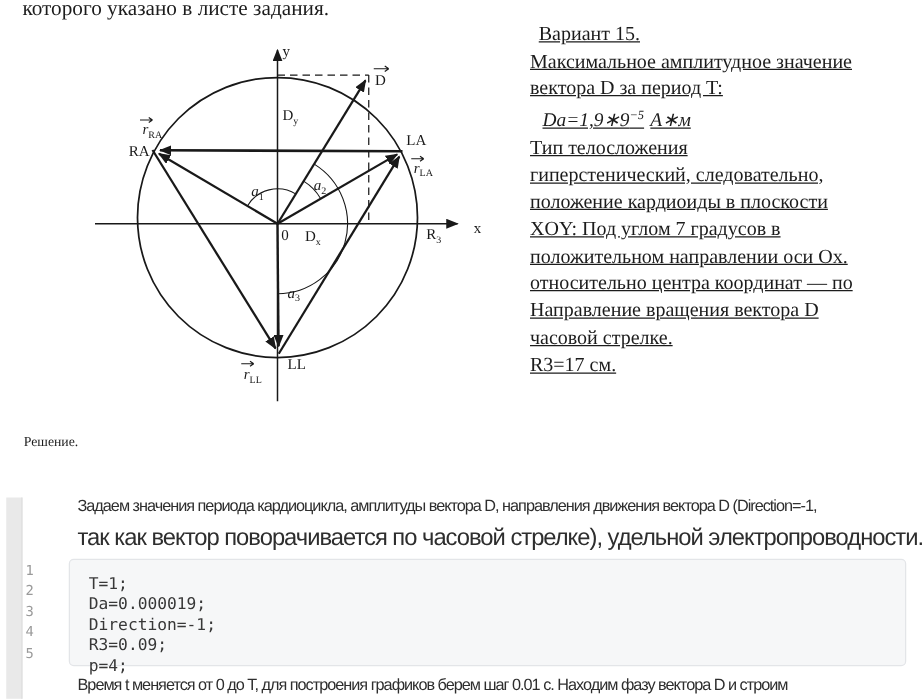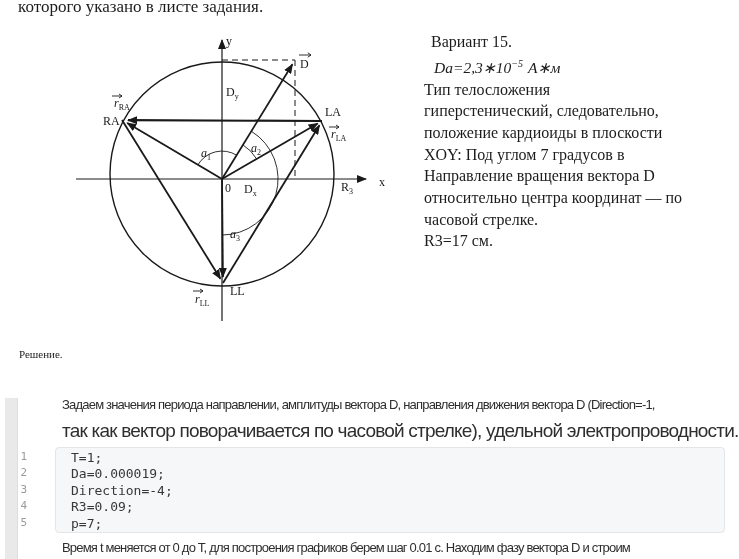--- a/index.html
+++ b/index.html
@@ -13,43 +13,43 @@
   .solution-heading { position:absolute; left:19px; top:348px; font-size:11px; }
 
   
   .diagram { position:absolute; left:68px; top:26px; }
   .diagram text { font-family:"Liberation Serif", serif; fill:#191919; font-size:12px; }
   .diagram .it { font-style:italic; }
   .diagram .sub { font-size:8px; }
   .dline { stroke:#191919; fill:none; }
 
   
-  .info-panel { position:absolute; left:424px; top:31px; width:314px;
-    font-size:16px; line-height:21.7px; white-space:nowrap; }
+  .info-panel { position:absolute; left:424px; top:17px; width:314px;
+    font-size:16px; line-height:21.7px; white-space:nowrap;text-decoration:underline; }
   .info-line.title { padding-left:7px; }
   .info-line.formula { font-style:italic; padding-left:10px; font-size:15.5px; }
   .info-line.formula sup { font-size:10px; font-style:italic; }
   .info-line.formula .unit { margin-left:5px; }
 
   
   .web { font-family:"Liberation Sans", sans-serif; color:#2e2e2e; }
   .left-strip { position:absolute; left:5px; top:398px; width:12px; height:161px;
     background:#e9e9e9; border-right:1px solid #dedede; }
   .intro-1 { position:absolute; left:62px; top:397px; font-size:13px;
     letter-spacing:-0.8px; white-space:nowrap; }
   .intro-2 { position:absolute; left:62px; top:420px; font-size:19px;
     letter-spacing:-0.8px; white-space:nowrap; }
   .outro   { position:absolute; left:62px; top:540px; font-size:13px;
     letter-spacing:-0.8px; white-space:nowrap;text-align:center; }
   .gutter { position:absolute; left:0; top:449px; width:27px; text-align:right;
     font-family:"DejaVu Sans Mono", monospace; font-size:11px; line-height:16.4px;
     color:#9a9a9a; }
   .code-box { position:absolute; left:55px; top:447px; width:670px; height:86px;
     box-sizing:border-box; background:#f6f7f8; border:1px solid #e3e5e8;
-    border-radius:4px; padding:2px 0 0 15px;
+    border-radius:4px; padding:12px 0 0 15px;
     font-family:"DejaVu Sans Mono", monospace; font-size:13px; line-height:16.4px;
     color:#383838; }
 </style>
 </head>
 <body>
 
 <div>
 
   <div class="top-text">которого указано в листе задания.</div>
 
@@ -121,50 +121,53 @@
     <text x="183" y="126">
       <tspan class="it">a</tspan><tspan class="sub" dy="3">2</tspan>
     </text>
     <text x="162" y="212">
       <tspan class="it">a</tspan><tspan class="sub" dy="3">3</tspan>
     </text>
   </svg>
 
   <div class="info-panel">
     <div class="info-line title">Вариант 15.</div>
-    <div class="info-line formula"><span>Da=2,3∗10</span><sup>−5</sup><span class="unit">A∗м</span></div>
+    <div class="info-line">Максимальное амплитудное значение</div>
+    <div class="info-line">вектора D за период T:</div>
+    <div class="info-line formula"><span>Da=1,9∗9</span><sup>−5</sup><span class="unit">A∗м</span></div>
     <div class="info-line">Тип телосложения</div>
     <div class="info-line">гиперстенический, следовательно,</div>
     <div class="info-line">положение кардиоиды в плоскости</div>
     <div class="info-line">XOY: Под углом 7 градусов в</div>
+    <div class="info-line">положительном направлении оси Ox.</div>
+    <div class="info-line">относительно центра координат — по</div>
     <div class="info-line">Направление вращения вектора D</div>
-    <div class="info-line">относительно центра координат — по</div>
     <div class="info-line">часовой стрелке.</div>
     <div class="info-line">R3=17 см.</div>
   </div>
 
   <div class="solution-heading">Решение.</div>
 
   <div class="web">
     <div class="left-strip"></div>
-    <div class="intro-1">Задаем значения периода направлении, амплитуды вектора D, направления движения вектора D (Direction=-1,</div>
+    <div class="intro-1">Задаем значения периода кардиоцикла, амплитуды вектора D, направления движения вектора D (Direction=-1,</div>
     <div class="intro-2">так как вектор поворачивается по часовой стрелке), удельной электропроводности.</div>
 
     <div class="gutter">
       <div>1</div>
       <div>2</div>
       <div>3</div>
       <div>4</div>
       <div>5</div>
     </div>
 
     <div class="code-box">
       <div>T=1;</div>
       <div>Da=0.000019;</div>
-      <div>Direction=-4;</div>
+      <div>Direction=-1;</div>
       <div>R3=0.09;</div>
-      <div>p=7;</div>
+      <div>p=4;</div>
     </div>
 
     <div class="outro">Время t меняется от 0 до T, для построения графиков берем шаг 0.01 с. Находим фазу вектора D и строим</div>
   </div>
 
 </div>
 
 </body></html>

